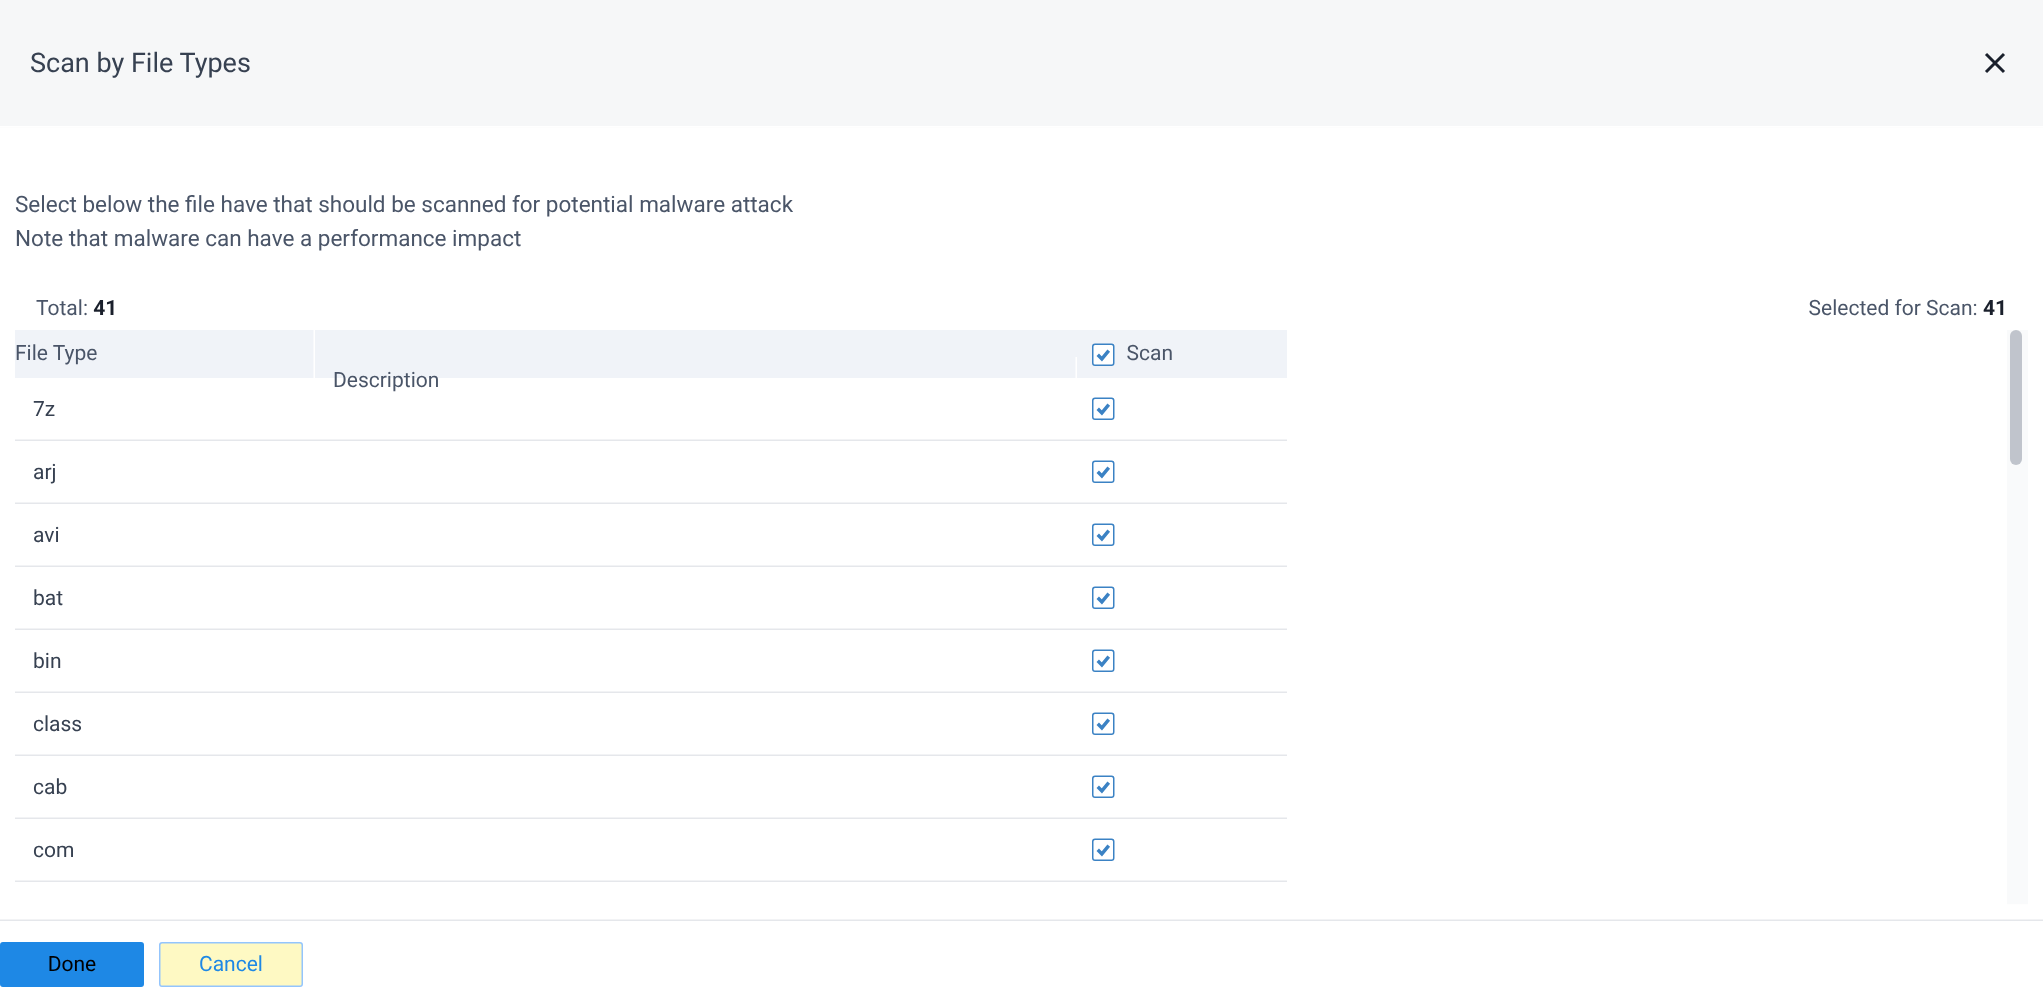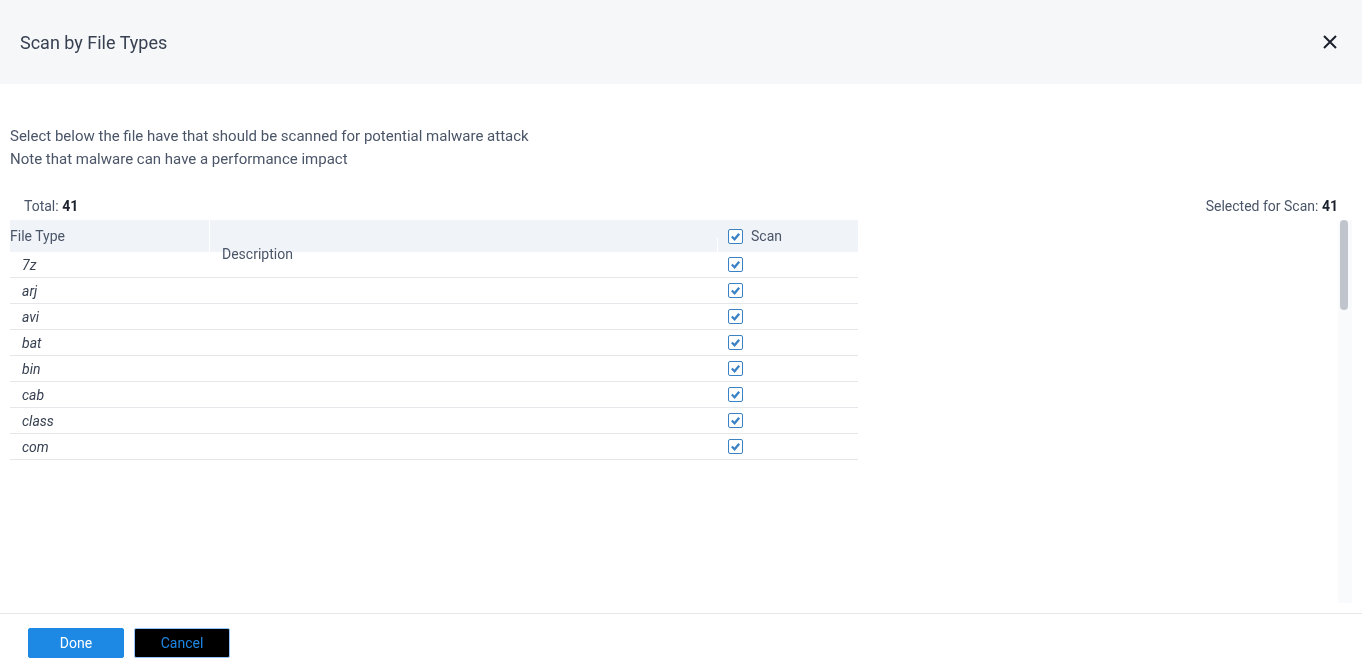--- a/index.html
+++ b/index.html
@@ -117,24 +117,23 @@
       display: flex;
       align-items: center;
       gap: 8px;
     }
     .table-body {
       flex: 1;
       overflow-y: hidden;
     }
     .table-row {
       display: flex;
-      height: 26px;
+      height: 42px;
       align-items: center;
       border-bottom: 1px solid #e5e7eb;
-      font-style: italic;
     }
     .row-filetype {
       width: 200px;
       padding-left: 12px;
       color: #374151;
       font-size: 14px;
     }
     .row-description {
       flex: 1;
       padding-left: 12px;
@@ -192,26 +191,25 @@
       padding: 0 20px;
       font-size: 14px;
       border-radius: 2px;
       cursor: pointer;
       display: flex;
       align-items: center;
       justify-content: center;
     }
     .btn-primary {
       background: #1e88e5;
-      color: #ffffff;
+      color: #000000;
       border: 1px solid #1e88e5;
-      margin-left: 28px;
     }
     .btn-secondary {
-      background: #000000;
+      background: #fef9c3;
       color: #1e88e5;
       border: 1px solid #93c5fd;
     }
   </style>
 </head>
 <body>
 
 <div class="header">
   <div class="header-title">Scan by File Types</div>
   <div class="close-btn">
@@ -302,32 +300,32 @@
             <div class="row-description"></div>
             <div class="row-scan">
               <div class="checkbox">
                 <svg viewBox="0 0 12 12">
                   <path d="M2 6 L5 9 L10 3"></path>
                 </svg>
               </div>
             </div>
           </div>
           <div class="table-row">
+            <div class="row-filetype">class</div>
+            <div class="row-description"></div>
+            <div class="row-scan">
+              <div class="checkbox">
+                <svg viewBox="0 0 12 12">
+                  <path d="M2 6 L5 9 L10 3"></path>
+                </svg>
+              </div>
+            </div>
+          </div>
+          <div class="table-row">
             <div class="row-filetype">cab</div>
-            <div class="row-description"></div>
-            <div class="row-scan">
-              <div class="checkbox">
-                <svg viewBox="0 0 12 12">
-                  <path d="M2 6 L5 9 L10 3"></path>
-                </svg>
-              </div>
-            </div>
-          </div>
-          <div class="table-row">
-            <div class="row-filetype">class</div>
             <div class="row-description"></div>
             <div class="row-scan">
               <div class="checkbox">
                 <svg viewBox="0 0 12 12">
                   <path d="M2 6 L5 9 L10 3"></path>
                 </svg>
               </div>
             </div>
           </div>
           <div class="table-row">

